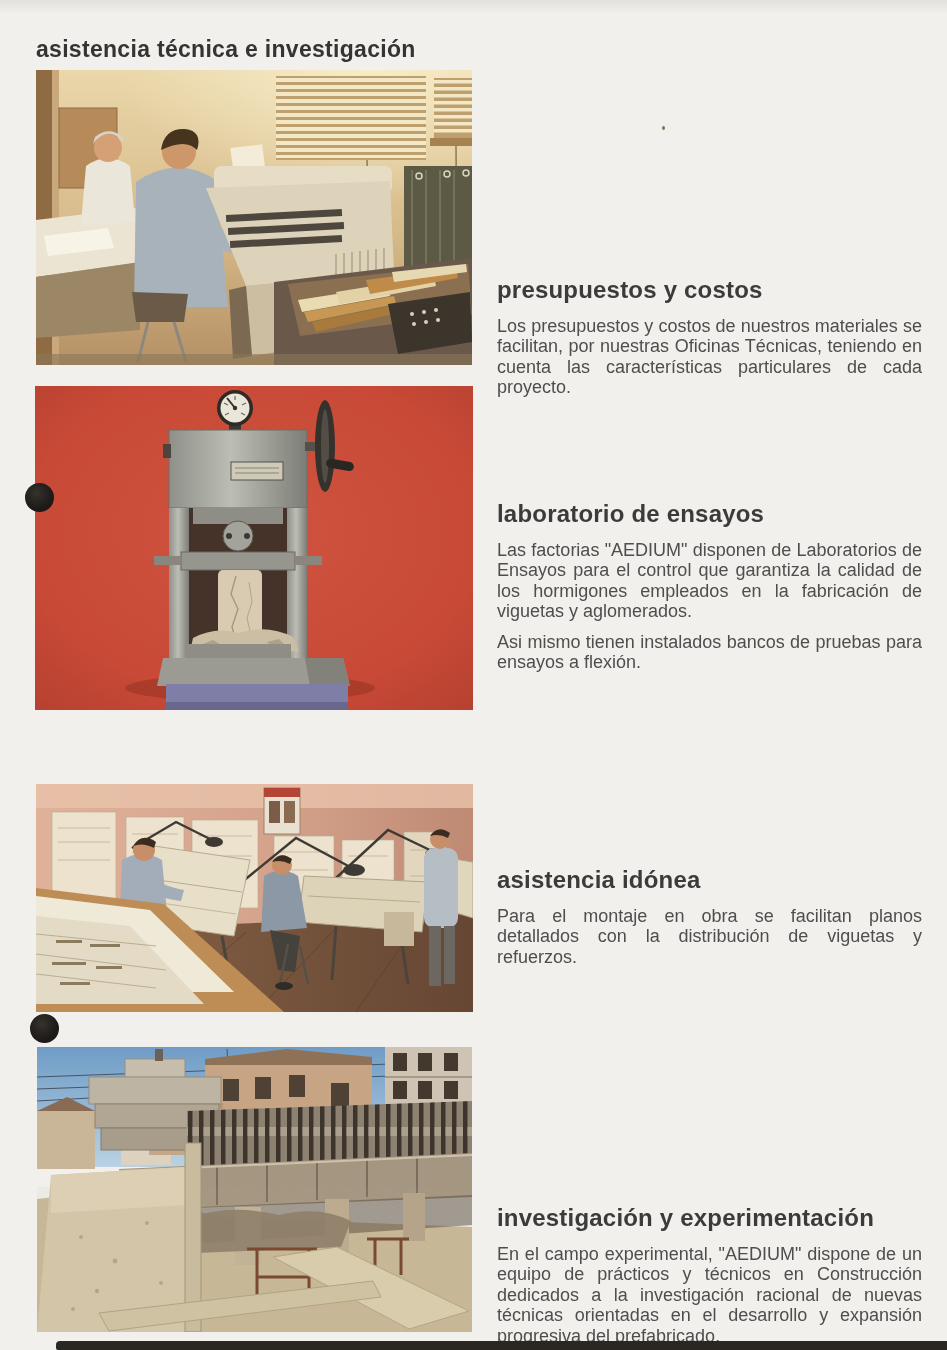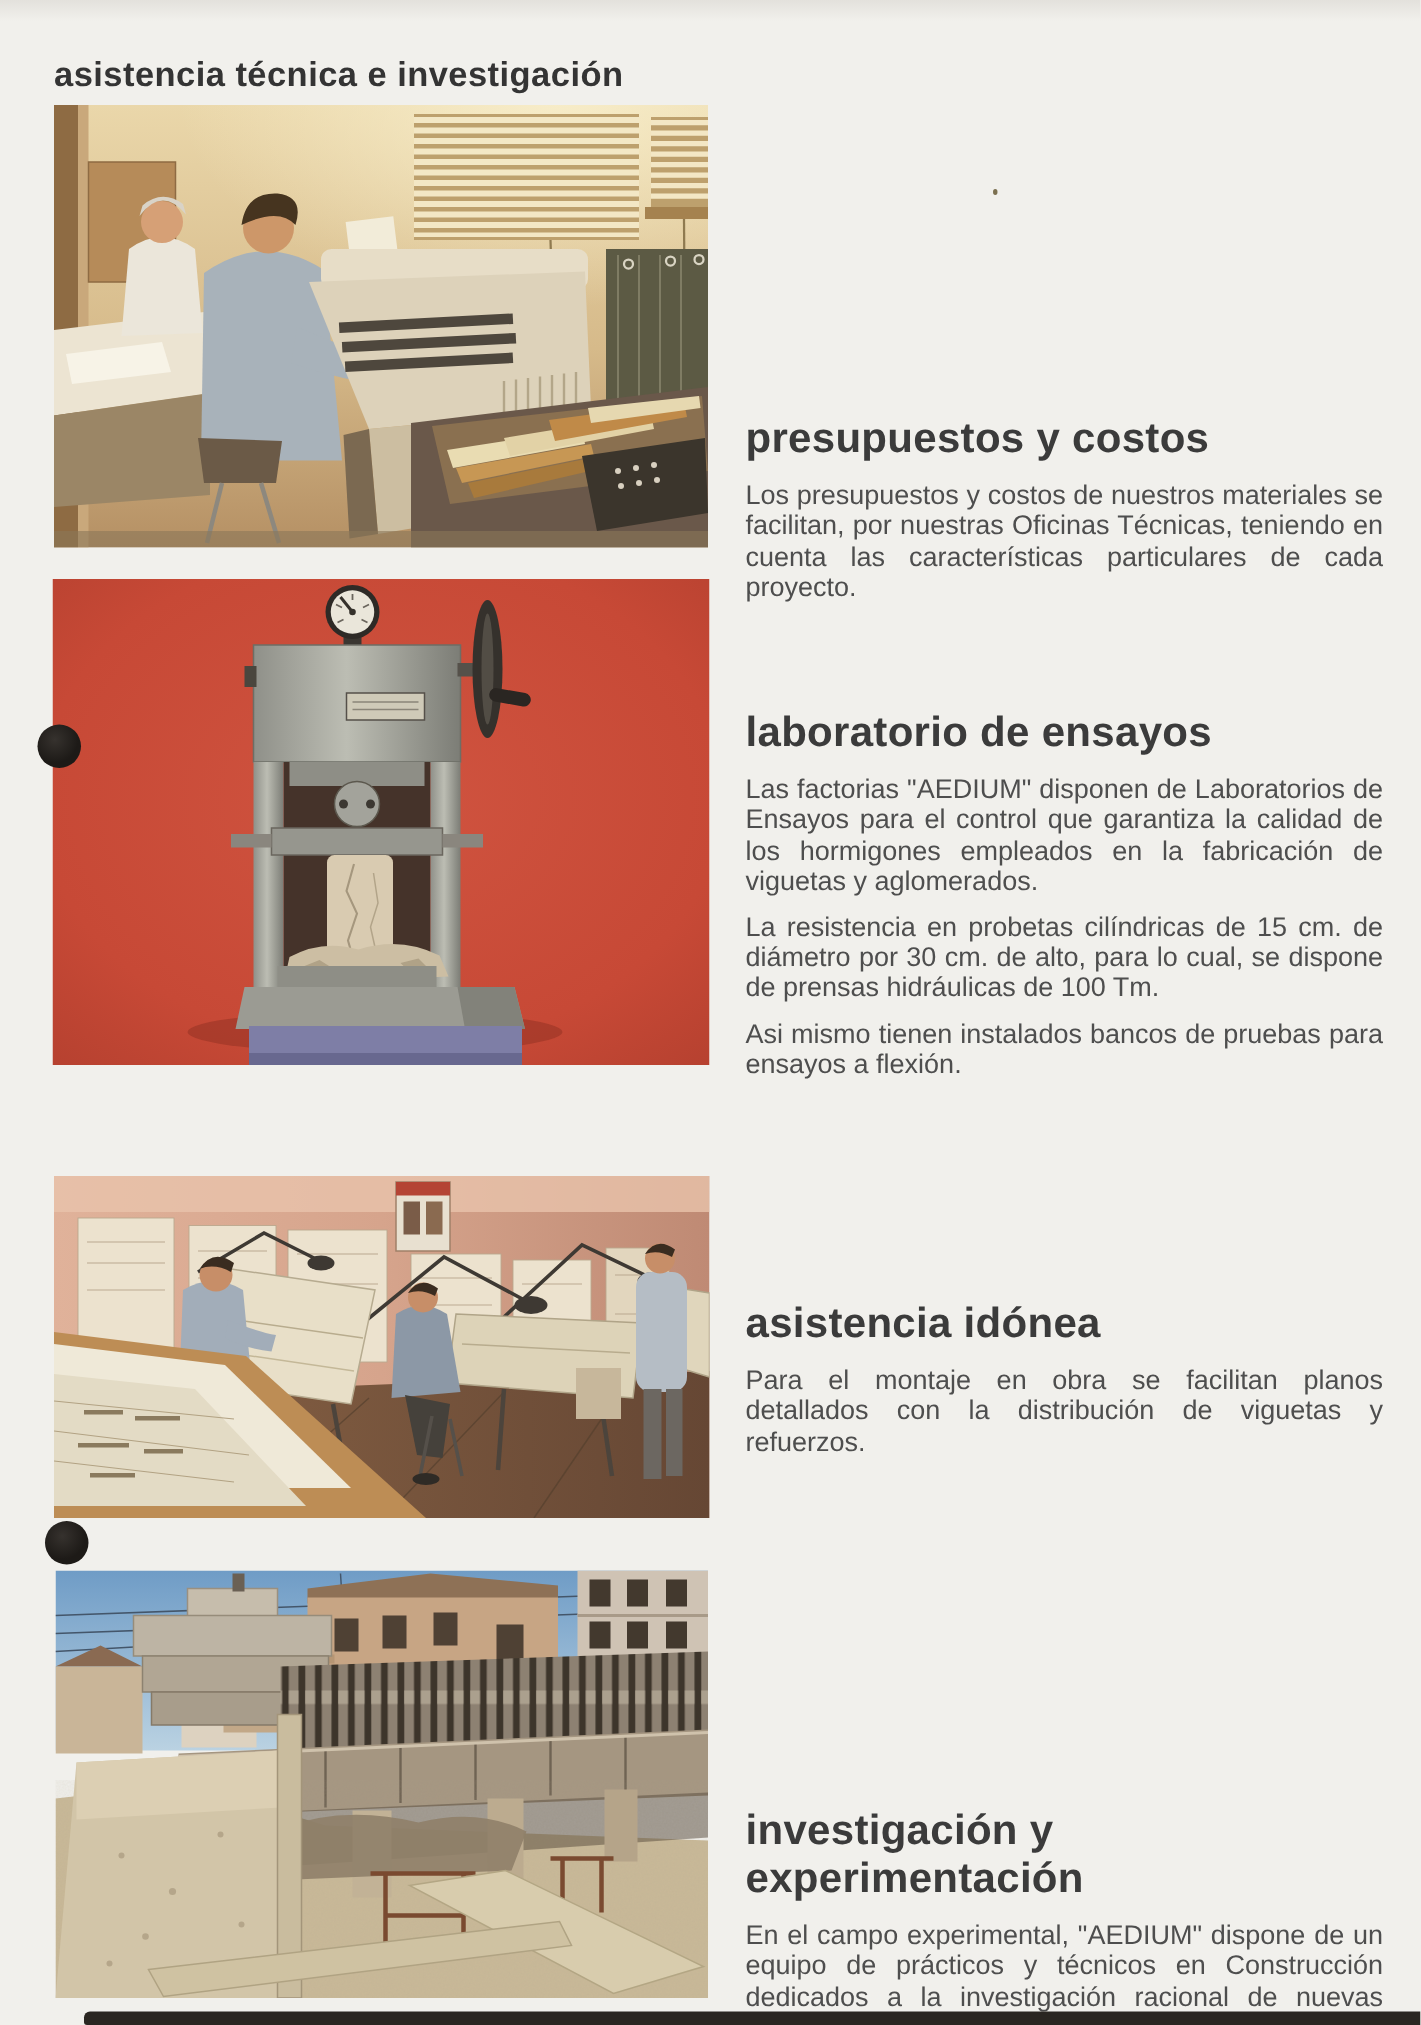--- a/index.html
+++ b/index.html
@@ -15,25 +15,25 @@
     position:absolute;left:36px;top:36px;margin:0;
     font-size:23px;font-weight:bold;color:#343434;letter-spacing:.3px;
   }
   .photo{position:absolute;margin:0;padding:0;line-height:0;}
   .photo svg{display:block;}
   .photo1{left:36px;top:70px;width:436px;height:295px;}
   .photo2{left:35px;top:386px;width:438px;height:324px;}
   .photo3{left:36px;top:784px;width:437px;height:228px;}
   .photo4{left:37px;top:1047px;width:435px;height:285px;}
   .textcol{position:absolute;left:497px;width:425px;color:#4e4e4e;}
-  .textcol h2{margin:0 0 12px 0;font-size:28px;font-weight:bold;color:#3b3b3b;letter-spacing:.2px;}
+  .textcol h2{margin:0 0 12px 0;font-size:24px;font-weight:bold;color:#3b3b3b;letter-spacing:.2px;}
   .textcol p{margin:0 0 10px 0;font-size:18px;line-height:20.4px;text-align:justify;}
   .textcol p.tight{margin-bottom:1px;}
   .sec1{top:276px;}
-  .sec2{top:472px;}
+  .sec2{top:500px;}
   .sec3{top:866px;}
   .sec4{top:1204px;}
   .punch-hole{
     position:absolute;width:29px;height:29px;border-radius:50%;
     background:radial-gradient(circle at 40% 35%, #36322e 0%, #1d1a17 60%);
   }
   .hole1{left:25px;top:483px;}
   .hole2{left:30px;top:1014px;}
   .scan-edge-bottom{
     position:absolute;left:56px;top:1341px;width:891px;height:9px;
@@ -524,21 +524,20 @@
   </figure>
 
   <section class="textcol sec1">
     <h2>presupuestos y costos</h2>
     <p>Los presupuestos y costos de nuestros materiales se facilitan, por nuestras Oficinas Técnicas, teniendo en cuenta las características particulares de cada proyecto.</p>
   </section>
 
   <section class="textcol sec2">
     <h2>laboratorio de ensayos</h2>
     <p>Las factorias "AEDIUM" disponen de Laboratorios de Ensayos para el control que garantiza la calidad de los hormigones empleados en la fabricación de viguetas y aglomerados.</p>
-    <p>La resistencia en probetas cilíndricas de 15 cm. de diámetro por 30 cm. de alto, para lo cual, se dispone de prensas hidráulicas de 100 Tm.</p>
     <p>Asi mismo tienen instalados bancos de pruebas para ensayos a flexión.</p>
   </section>
 
   <section class="textcol sec3">
     <h2>asistencia idónea</h2>
     <p>Para el montaje en obra se facilitan planos detallados con la distribución de viguetas y refuerzos.</p>
   </section>
 
   <section class="textcol sec4">
     <h2>investigación y experimentación</h2>

